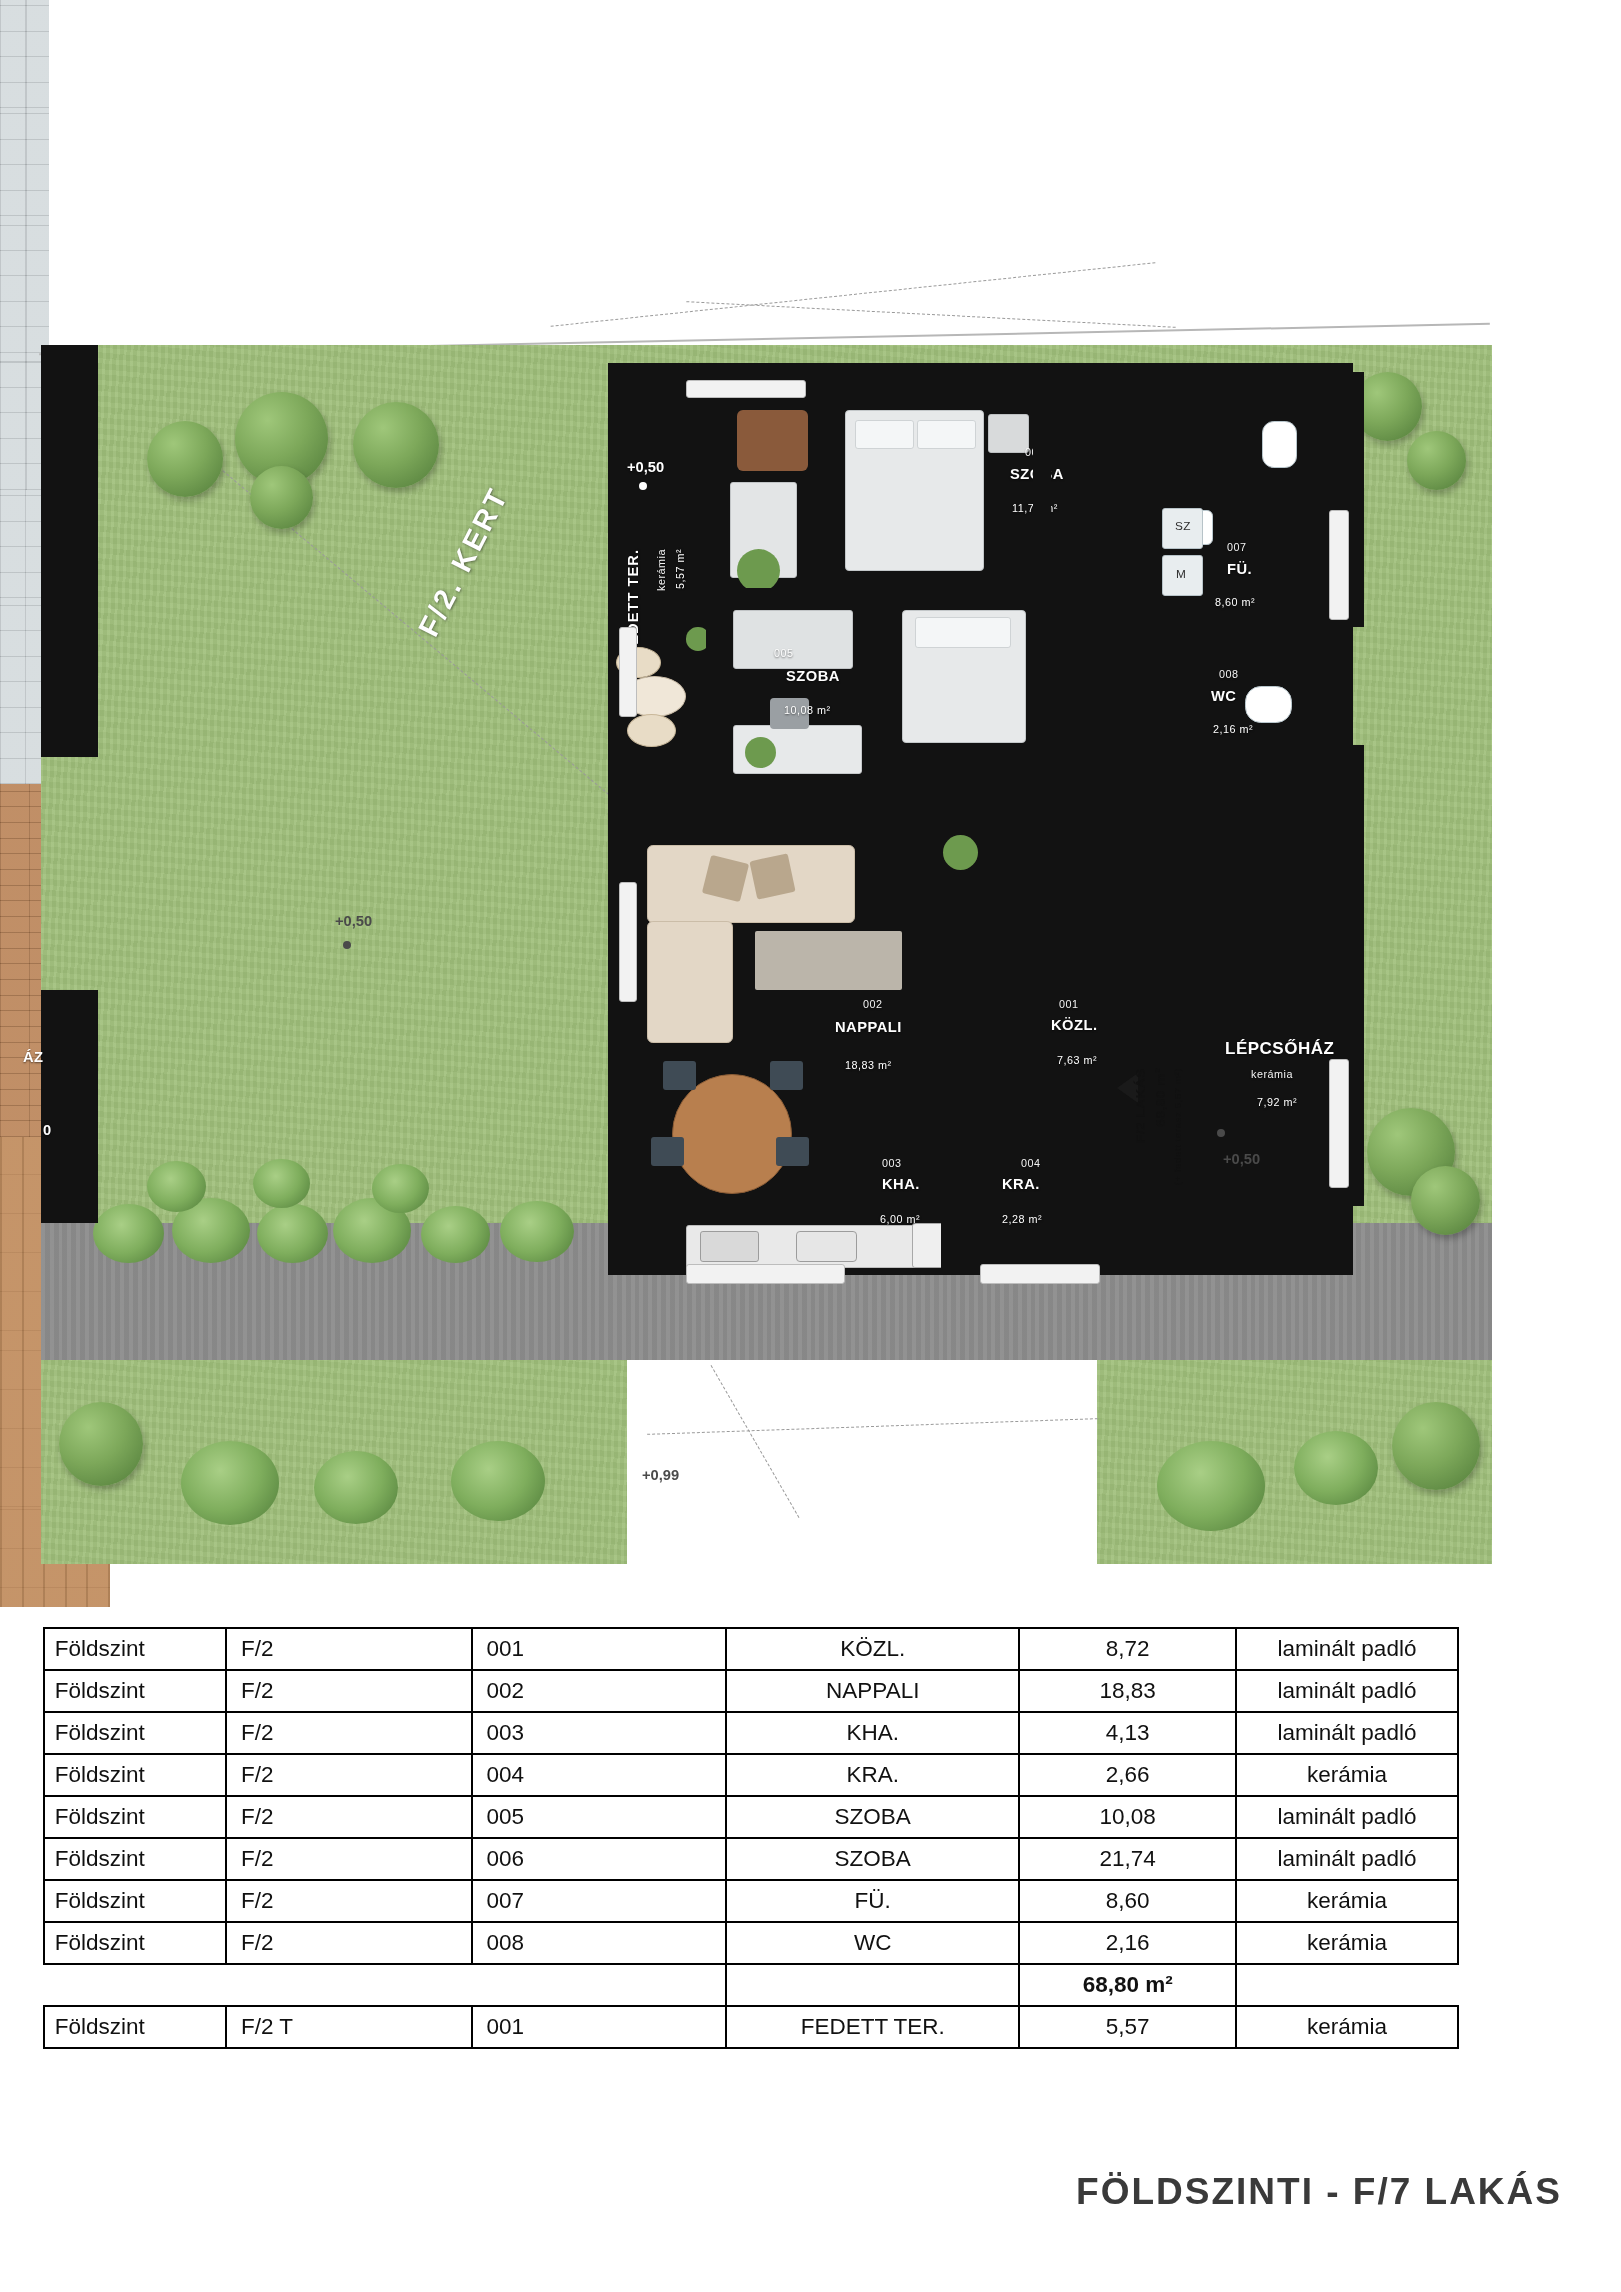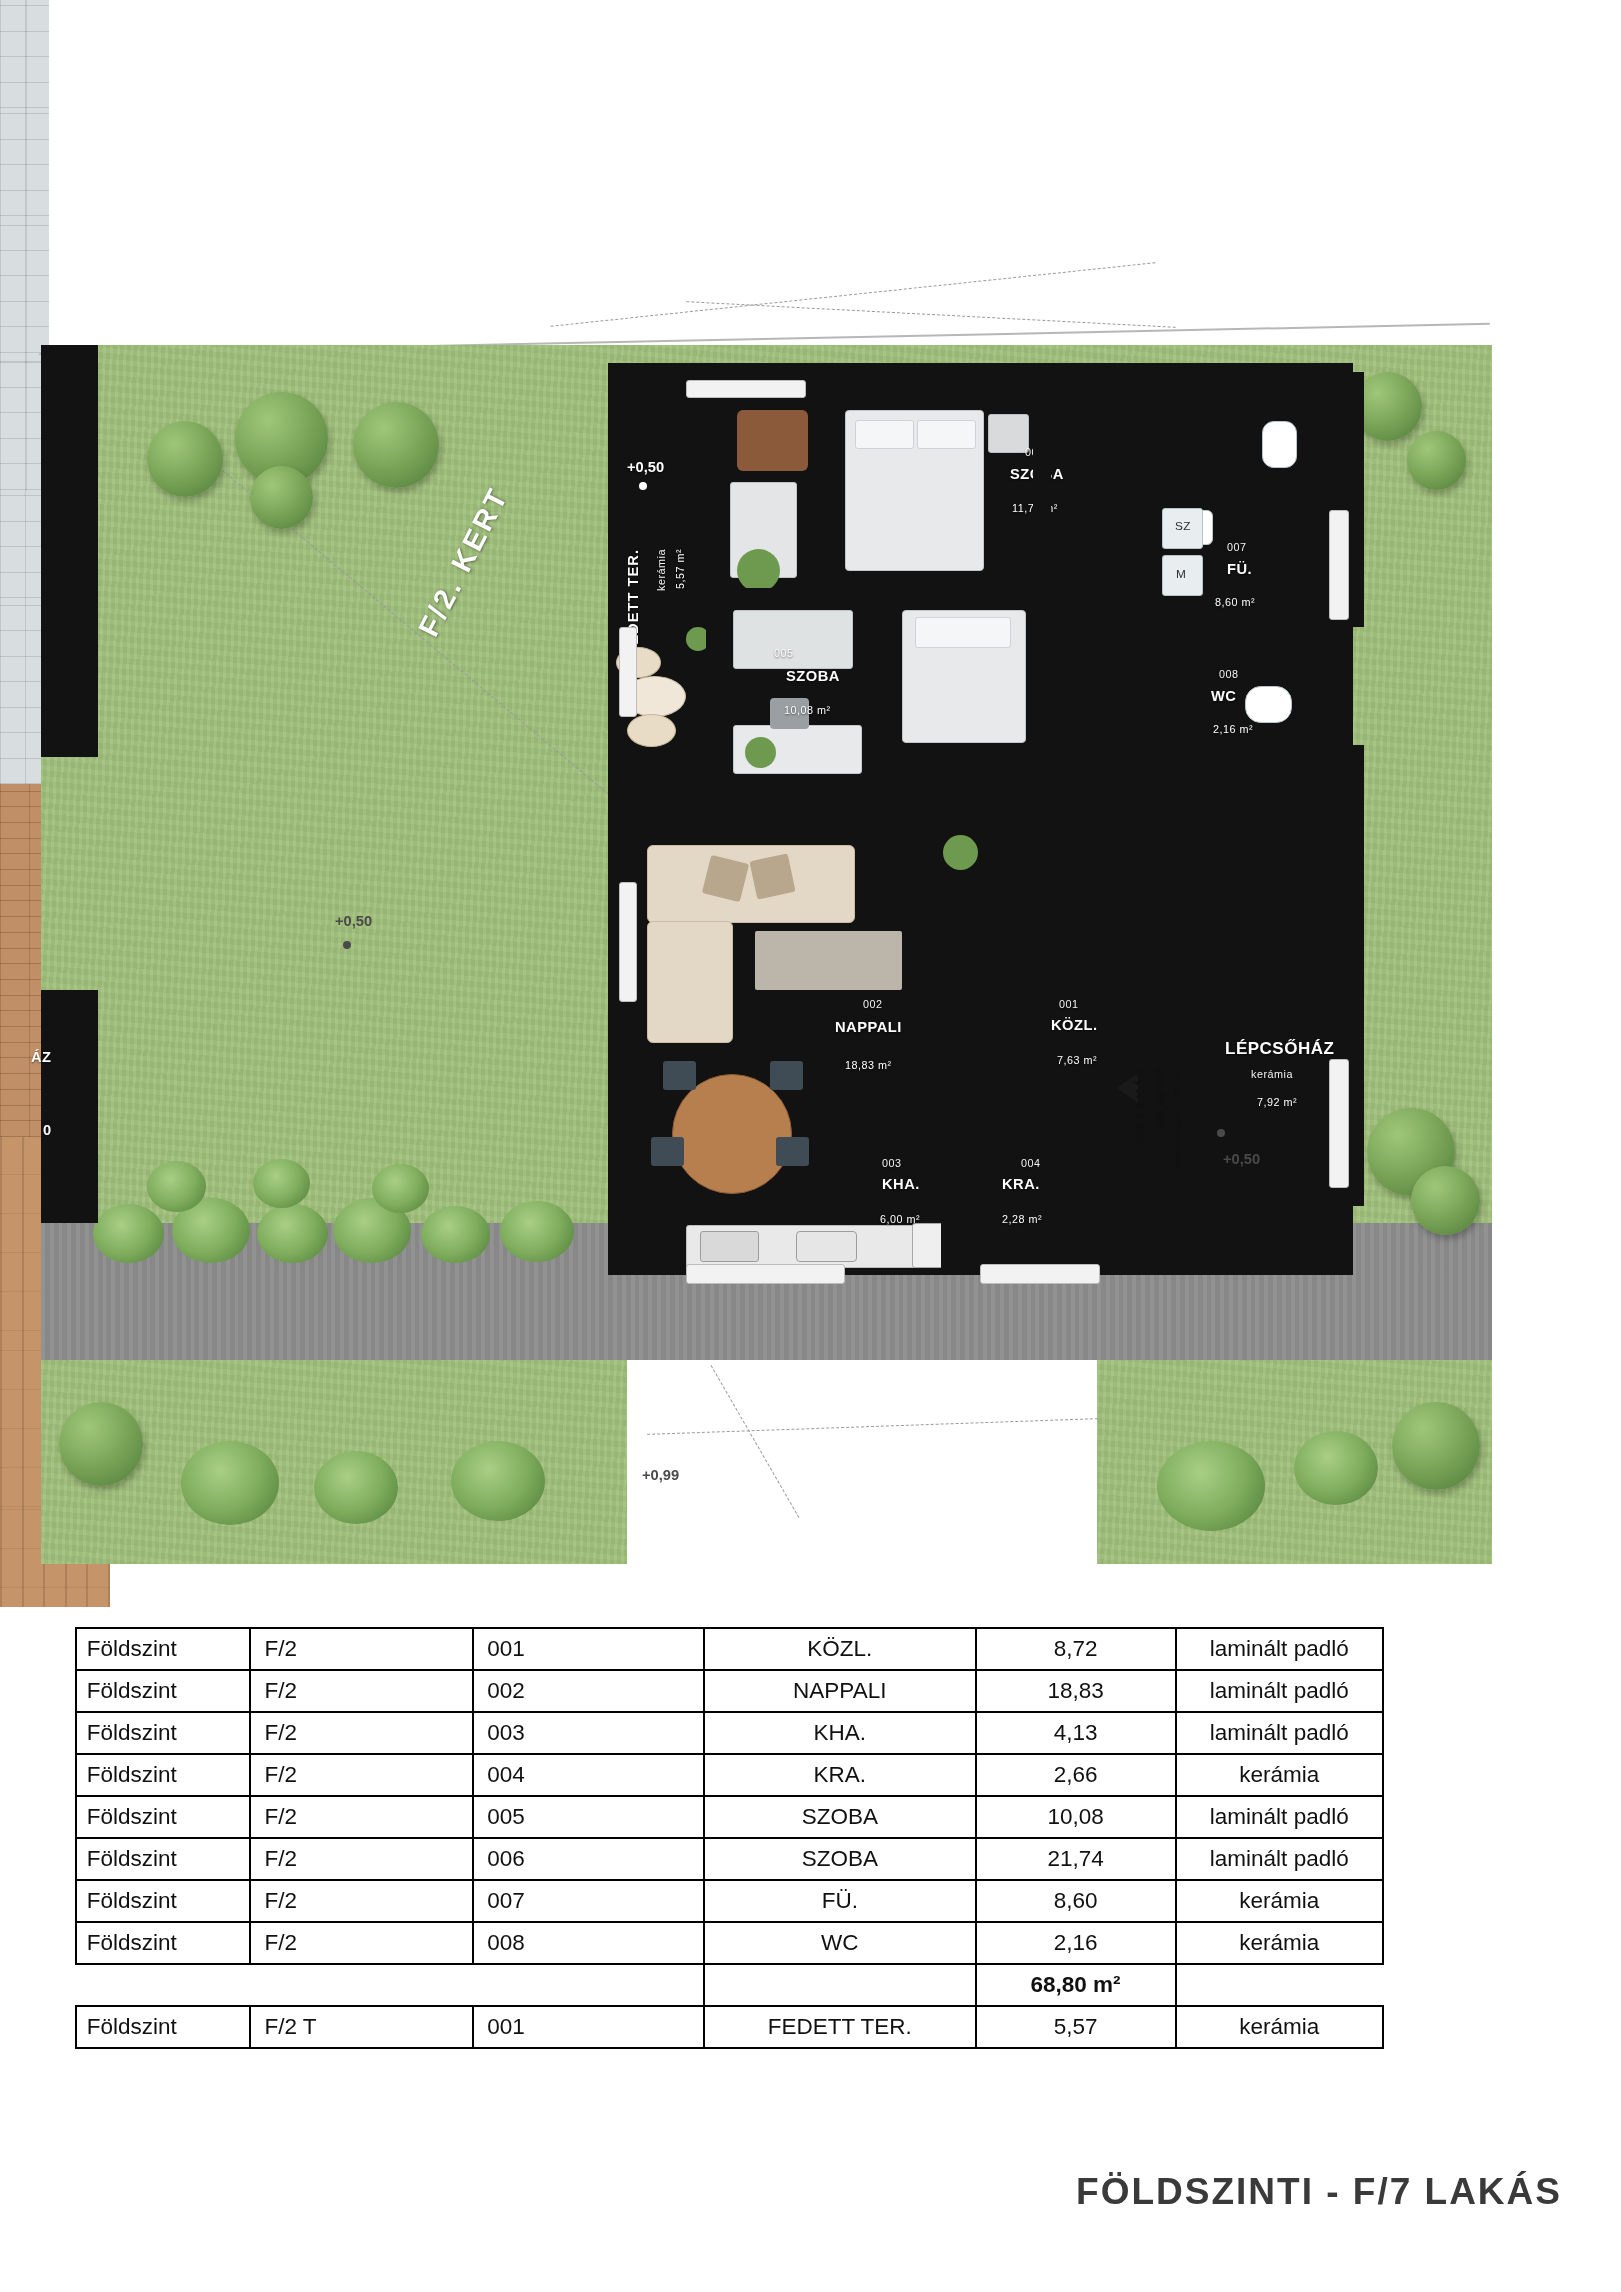--- a/index.html
+++ b/index.html
@@ -52,21 +52,21 @@
   .bed{background:#e7e9ea;border:1px solid #c3c7c9;border-radius:3.9px;}
   .pillow{background:#f4f6f7;border:1px solid #cfd3d5;border-radius:2.9px;}
   .sofa{background:#e3d7c6;border:1px solid #cbbda8;border-radius:5.9px;}
   .cush{background:#b9a78d;border-radius:2.9px;}
   .rug{background:#d9d2c6;border-radius:2px;opacity:.85;}
   .tbl{background:#b87f4e;border:1px solid #8a5c36;border-radius:50%;}
   .chair{background:#3f4b55;border-radius:2.9px;}
   .counter{background:#e9e9e9;border:1px solid #bdbdbd;}
 
   
-  .tablewrap{position:absolute;left:43px;top:1627px;width:1309px;margin-left:32px;}
+  .tablewrap{position:absolute;left:43px;top:1627px;width:1416px;}
   table{border-collapse:collapse;width:100%;font-size:22.5px;color:#111;}
   td{border:2px solid #000;height:40px;padding:0 9.8px;}
   .c1{width:181px;text-align:left;}
   .c2{width:274px;text-align:left;padding-left:13.7px;}
   .c3{width:284px;text-align:left;padding-left:13.7px;}
   .c4{width:323px;text-align:center;}
   .c5{width:235px;text-align:center;}
   .c6{width:235px;text-align:center;}
   .sum{font-weight:bold;text-align:center;}
   .noborder{border:none;}
@@ -125,21 +125,21 @@
   <div class="tree" style="left:1392px;top:1402px;width:88px;height:88px;"></div>
 
   <div class="lev" style="left:642px;top:1435px;margin-top:32px;">+0,99</div>
 
   <div class="wall" style="left:41px;top:345px;width:57px;height:412px;"></div>
   <div class="wall" style="left:41px;top:990px;width:57px;height:233px;"></div>
   <div class="tile" style="left:21.6px;top:382px;width:49px;height:108px;"></div>
   <div class="tile" style="left:21.6px;top:568px;width:49px;height:108px;"></div>
   <div class="tile" style="left:21.6px;top:814px;width:49px;height:137px;"></div>
   <div class="tile" style="left:21.6px;top:1010px;width:49px;height:137px;"></div>
-  <div class="lbl name" style="left:31px;top:1049px;">ÁZ</div>
+  <div class="lbl name" style="left:23px;top:1049px;">ÁZ</div>
   <div class="lbl name" style="left:43px;top:1122px;">0</div>
 
   <div class="wall" style="left:1325px;top:372px;width:39px;height:255px;"></div>
   <div class="wall" style="left:1325px;top:745px;width:39px;height:461px;"></div>
   <div class="tile" style="left:1276px;top:529px;width:47px;height:108px;"></div>
   <div class="tile" style="left:1276px;top:627px;width:47px;height:59px;"></div>
   <div class="tile" style="left:1276px;top:1059px;width:47px;height:127px;"></div>
 
   <div class="wall" style="left:608px;top:363px;width:745px;height:912px;"></div>
 

